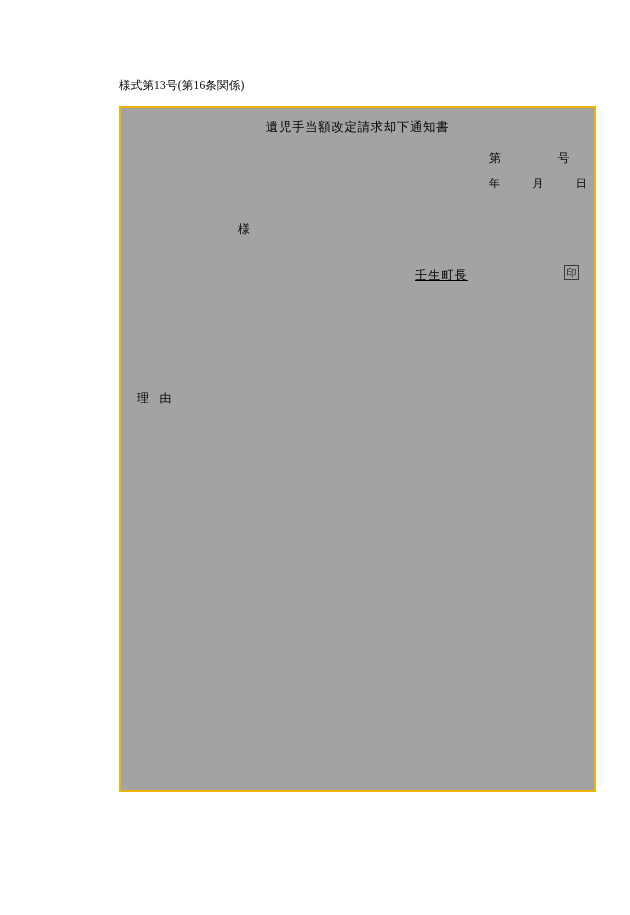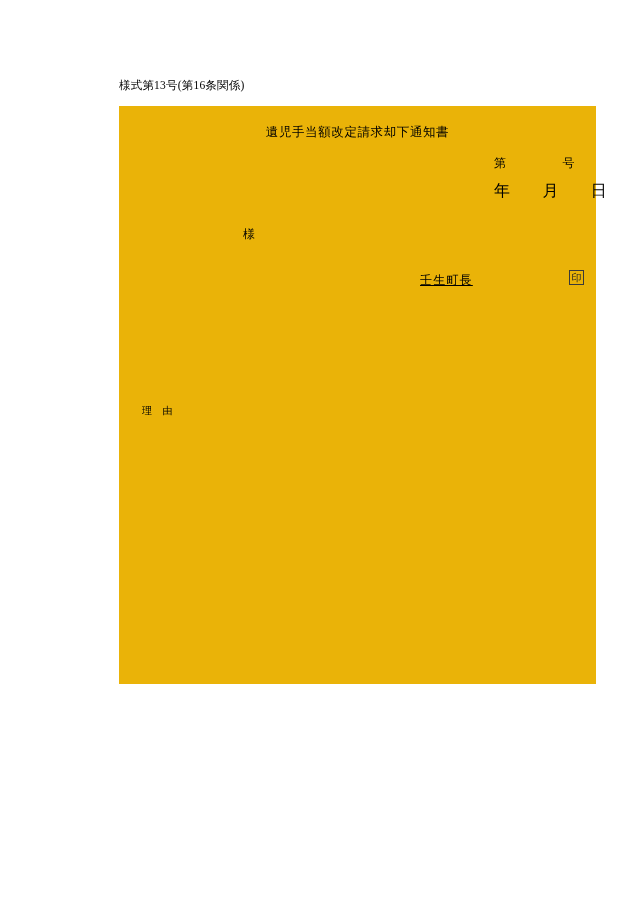--- a/index.html
+++ b/index.html
@@ -33,24 +33,24 @@
     font-size: 11.5px;
     letter-spacing: 0.2px;
     white-space: nowrap;
   }
 
   .doc-frame {
     position: absolute;
     left: 71px;
     top: 106px;
     width: 477px;
-    height: 578px;
-    border: 7px solid #eab308;
+    height: 686px;
+    border: 2px solid #eab308;
     box-sizing: border-box;
-    background: #eab308;
+    background: #a3a3a3;
   }
 
   .doc-title {
     position: absolute;
     left: 0;
     top: 11px;
     width: 100%;
     text-align: center;
     font-size: 12.5px;
     letter-spacing: 0.6px;
@@ -67,21 +67,21 @@
   }
   .number-line .gap-wide {
     display: inline-block;
     width: 56px;
   }
 
   .date-line {
     position: absolute;
     left: 368px;
     top: 68px;
-    font-size: 16px;
+    font-size: 11px;
     letter-spacing: 0.4px;
     white-space: nowrap;
   }
   .date-line .gap {
     display: inline-block;
     width: 32px;
   }
 
   .addressee {
     position: absolute;
@@ -130,22 +130,22 @@
     width: 70px;
   }
   .body-para .gap {
     display: inline-block;
     width: 30px;
   }
 
   .reason-label {
     position: absolute;
     left: 16px;
-    top: 291px;
-    font-size: 10px;
+    top: 282px;
+    font-size: 12px;
     letter-spacing: 0.4px;
   }
   .reason-label .sp {
     display: inline-block;
     width: 10px;
   }
 
   .reason-area {
     position: absolute;
     left: 16px;

